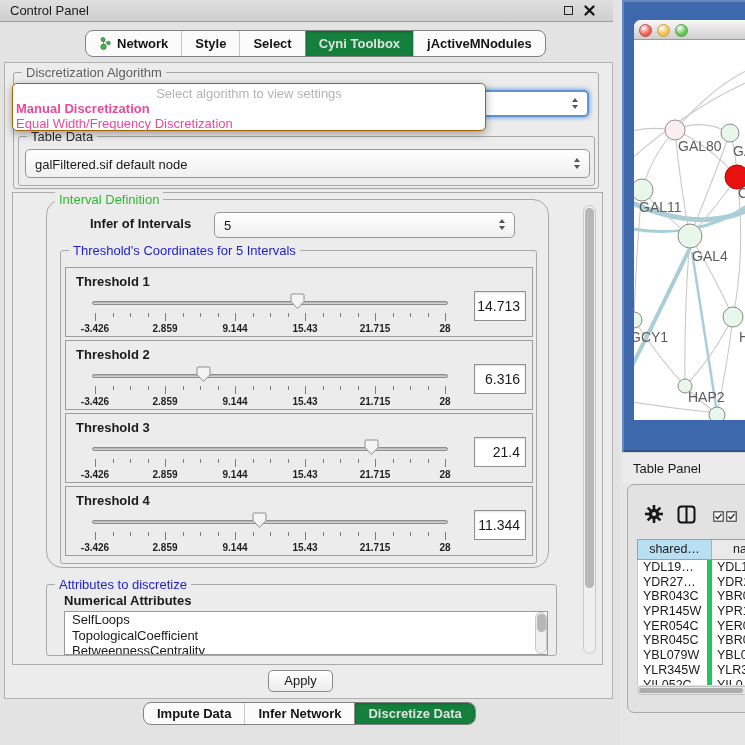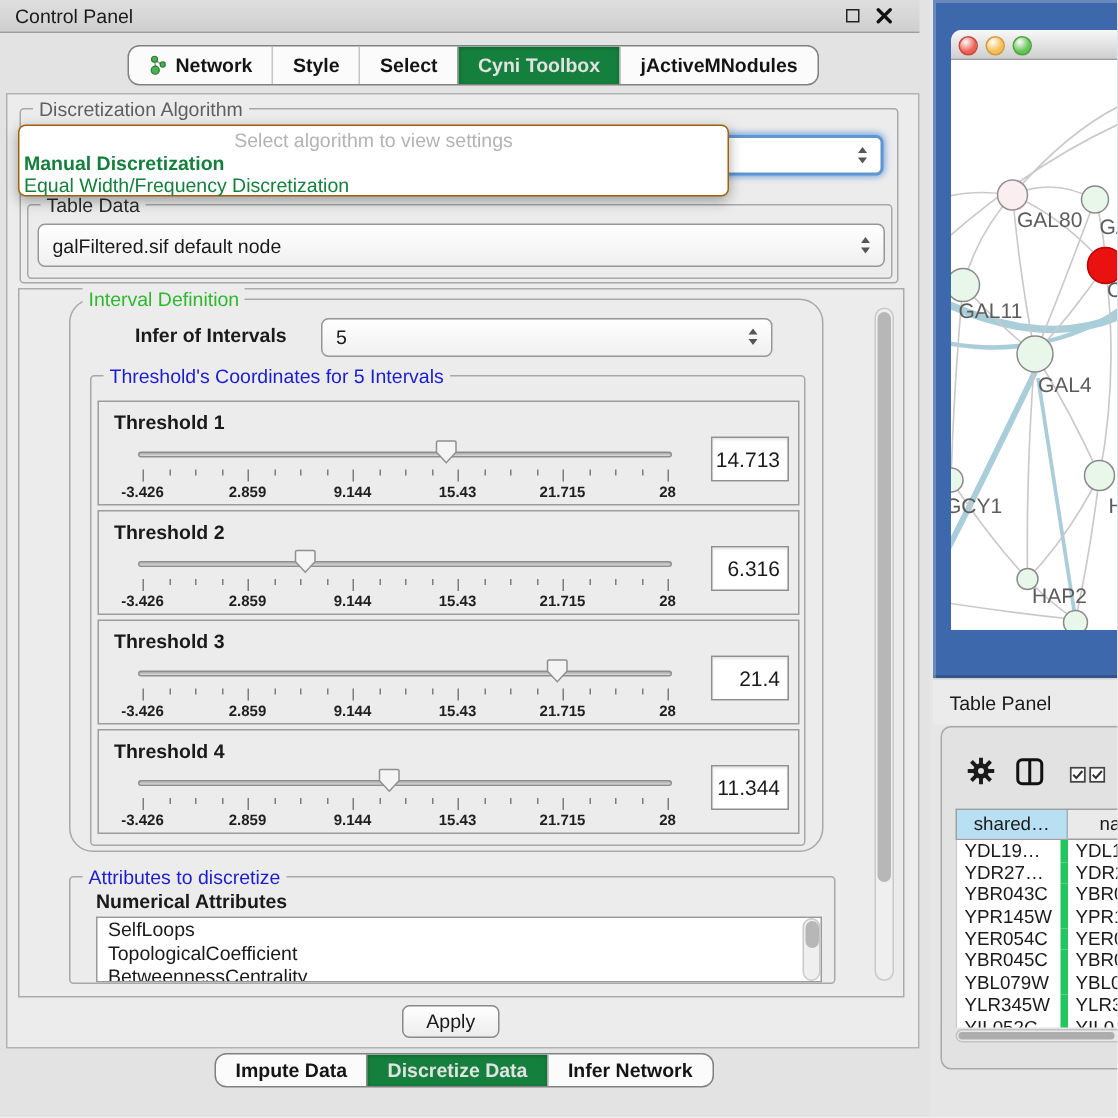--- a/index.html
+++ b/index.html
@@ -37,21 +37,21 @@
   .spin::before{content:"";position:absolute;left:0;top:0;border-left:3.5px solid transparent;
                 border-right:3.5px solid transparent;border-bottom:4.5px solid #555;}
   .spin::after{content:"";position:absolute;left:0;top:7px;border-left:3.5px solid transparent;
                border-right:3.5px solid transparent;border-top:4.5px solid #555;}
   .algo-combo{left:15px;top:27px;width:569px;height:27px;border:2px solid #5e96d4;
               box-shadow:0 0 4px 1px rgba(100,155,220,.85);z-index:1;background:#fff;}
 
   .popup{position:absolute;left:7px;top:20px;width:474px;height:48px;background:#fff;
          border:1px solid #a16207;border-radius:5px;box-shadow:0 3px 9px rgba(0,0,0,.35);z-index:6;}
   .popup .ph{position:absolute;left:0;top:2px;width:100%;text-align:center;font-size:13px;color:#b3b3b3;}
-  .popup .opt{position:absolute;left:3px;font-size:13px;color:#15803d;white-space:nowrap;}
+  .popup .opt{position:absolute;left:3px;font-size:13px;color:#ec4899;white-space:nowrap;}
   .popup .opt.b{font-weight:bold;top:17px;}
   .popup .opt.r{top:32px;}
 
   .inset{position:absolute;left:7px;top:129px;width:591px;height:473px;background:#ececec;border:1px solid #ababab;}
 
   .lbl-bold{position:absolute;font-size:13px;font-weight:bold;}
 
   .thr-box{position:absolute;left:4px;width:468px;height:70px;border:1px solid #9c9c9c;background:#ececec;}
   .thr-label{position:absolute;left:10px;top:6px;font-size:13px;font-weight:bold;}
   .thr-slider{position:absolute;left:26px;top:24px;width:356px;height:44px;}
@@ -346,25 +346,25 @@
         </div>
       </div>
 
       <div class="btn" style="left:263px;top:607px;width:65px;height:22px;line-height:20px;">Apply</div>
     </div>
 
     <div class="tabbar" id="bottomTabs">
         <div class="tab">
           <span>Impute Data</span>
         </div>
+        <div class="tab">
+          <span>Infer Network</span>
+        </div>
         <div class="tab sel">
           <span>Discretize Data</span>
-        </div>
-        <div class="tab">
-          <span>Infer Network</span>
         </div>
       </div>
   </div>
 
   <div class="netwin" style="background: rgb(62, 104, 172);">
     <div class="netinner">
       <div class="net-titlebar" id="netTitlebar">
           <div class="light" style="left: 5px; border-color: rgb(196, 72, 63); background: radial-gradient(circle at 35% 28%, rgba(255, 255, 255, 0.9), rgb(237, 97, 86) 60%);"></div>
           <div class="light" style="left: 23px; border-color: rgb(207, 156, 61); background: radial-gradient(circle at 35% 28%, rgba(255, 255, 255, 0.9), rgb(246, 191, 80) 60%);"></div>
           <div class="light" style="left: 41px; border-color: rgb(82, 160, 65); background: radial-gradient(circle at 35% 28%, rgba(255, 255, 255, 0.9), rgb(99, 197, 84) 60%);"></div>

